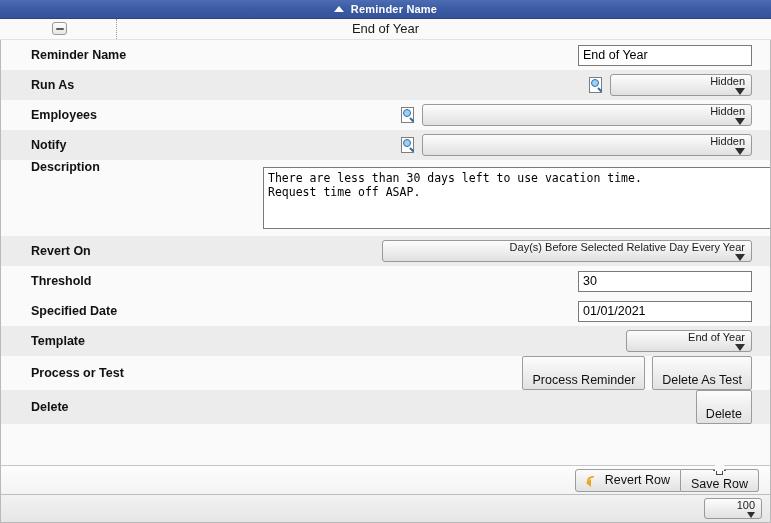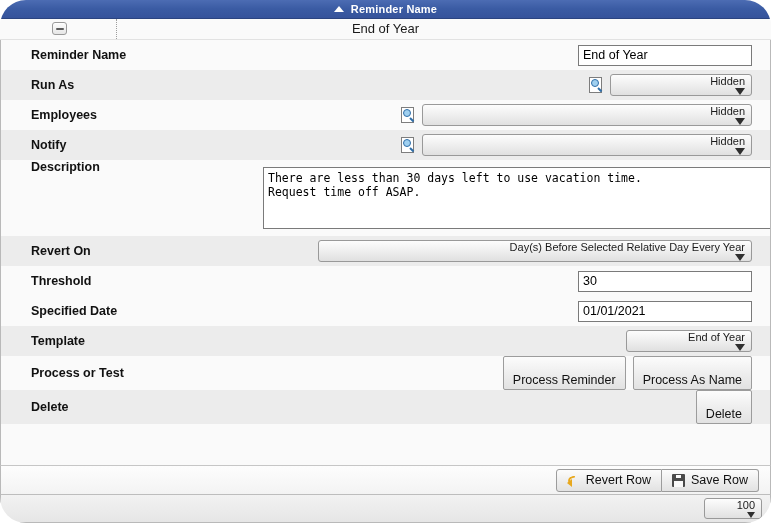--- a/index.html
+++ b/index.html
@@ -17,21 +17,20 @@
 
   .app {
     width: 771px;
     height: 523px;
     position: relative;
     overflow: hidden;
     background: #fafafa;
     box-sizing: border-box;
     display: flex;
     flex-direction: column;
-    border-radius: 26px;
   }
 
   
   .col-header {
     height: 18px;
     flex: 0 0 18px;
     background: linear-gradient(to bottom, #4c6cb3 0%, #3a5ba3 50%, #36539b 100%);
     border-bottom: 1px solid #2b4480;
     display: flex;
     align-items: center;
@@ -179,21 +178,21 @@
     flex: 0 0 auto;
     margin-left: 10px;
     width: 0;
     height: 0;
     border-left: 5px solid transparent;
     border-right: 5px solid transparent;
     border-top: 7px solid #2e2e2e;
   }
   .select.w-runas    { width: 142px; }
   .select.w-hidden   { width: 330px; }
-  .select.w-remind   { width: 434px; }
+  .select.w-remind   { width: 370px; }
   .select.w-relday   { width: 166px; }
   .select.w-template { width: 126px; }
 
   .lookup-icon {
     flex: 0 0 auto;
     width: 16px;
     height: 16px;
     position: relative;
     display: inline-block;
     cursor: pointer;
@@ -282,21 +281,21 @@
   .btn-group { display: flex; }
   .btn-group button.btn {
     height: 23px;
     border-radius: 0;
     display: inline-flex;
     align-items: center;
     gap: 6px;
     padding: 0 10px;
   }
   .btn-group button.btn:first-child { border-radius: 3px 0 0 3px; }
-  .btn-group button.btn:last-child  { border-radius: 0 3px 3px 0; border-left: none; }
+  .btn-group button.btn:last-child  { border-radius: 0 3px 3px 0; border-left: none; flex-direction: column; }
 
   .icon-revert {
     width: 13px; height: 13px; position: relative; display: inline-block;
   }
   .icon-revert::before {
     content: "";
     position: absolute; left: 1px; top: 2px;
     width: 10px; height: 9px;
     border: 2.5px solid #e8a81e;
     border-right-color: transparent;
@@ -472,21 +471,21 @@
           <span class="sel-text">End of Year</span>
           <span class="caret"></span>
         </div>
       </div>
     </div>
 
     <div class="row odd">
       <div class="label">Process or Test</div>
       <div class="field" style="gap:7px;">
         <button class="btn">Process Reminder</button>
-        <button class="btn">Process As Name</button>
+        <button class="btn">Delete As Test</button>
       </div>
     </div>
 
     <div class="row even">
       <div class="label">Delete</div>
       <div class="field">
         <button class="btn">Delete</button>
       </div>
     </div>
 

